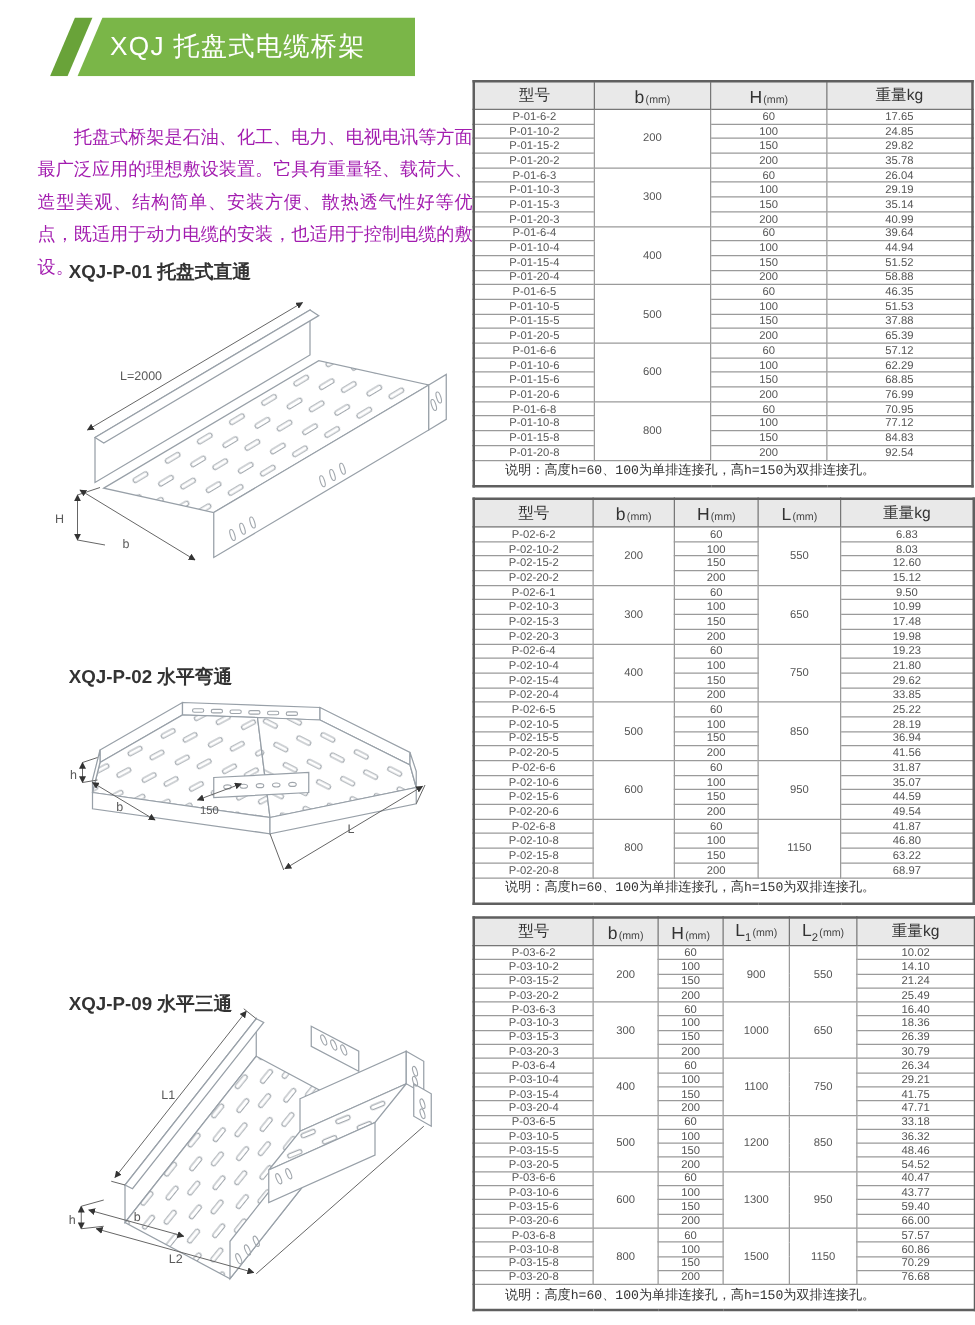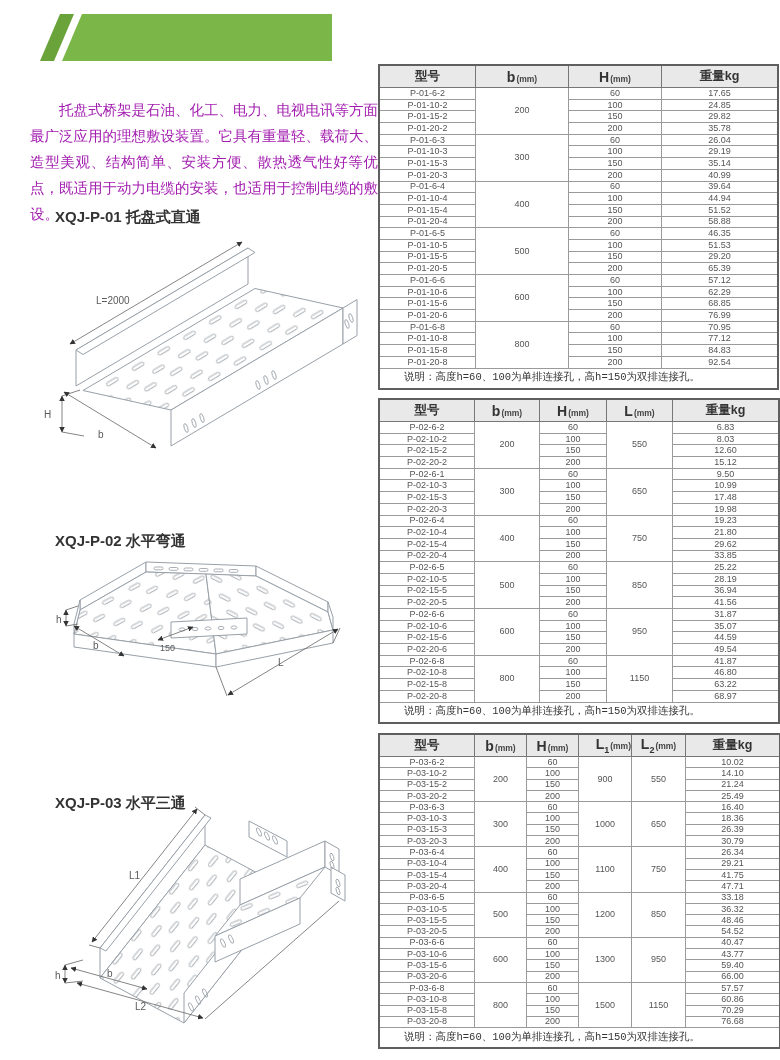--- a/index.html
+++ b/index.html
@@ -20,46 +20,47 @@
   .sec1{top:208px;} .sec2{top:532px;} .sec3{top:794px;}
 
   .drawing{position:absolute;}
   .d1{left:36px;top:240px;} .d2{left:38px;top:550px;} .d3{left:35px;top:805px;}
   .drawing text{font-family:"Liberation Sans",sans-serif;fill:#5a5a5a;}
 
   
   table.dtable{position:absolute;left:378px;width:394px;border-collapse:collapse;
        table-layout:fixed;background:#fff;border:2px solid #5f5f5f;}
   .t1{top:64px;} .t2{top:398px;} .t3{top:733px;}
-  .dtable th{background:#e9e9e9;border:1px solid #777;font-weight:bold;
+  .dtable th{background:#e9e9e9;border:1px solid #777;font-weight:normal;
        font-size:12.5px;color:#333;height:21px;padding:0;vertical-align:middle;}
   .dtable th .lat{font-size:14px;}
   .dtable th sub{font-size:9px;}
   .dtable th .unit{font-size:8.5px;color:#444;margin-left:1px;}
   .dtable td{border:1px solid #9a9a9a;font-size:9px;color:#555;text-align:center;
        padding:0;line-height:1;vertical-align:middle;}
   .t1 td,.t2 td{height:10.7px;} .t3 td{height:10.3px;}
   .dtable tr.note-row td{font-size:10.5px;color:#333;text-align:left;
        padding:2px 4px 2px 24px;height:15px;line-height:1.3;font-family:Liberation Mono, monospace;}
 </style>
 </head>
 <body>
 
 <div class="banner">
   <svg width="302" height="47">
     <polygon points="52,0 302,0 302,47 32,47" fill="#7ab648"></polygon>
     <polygon points="44,0 24,47 10,47 30,0" fill="#69a339"></polygon>
   </svg>
+  <div class="banner-title">XQJ 托盘式电缆桥架</div>
 </div>
 
 <p class="intro">托盘式桥架是石油、化工、电力、电视电讯等方面最广泛应用的理想敷设装置。它具有重量轻、载荷大、造型美观、结构简单、安装方便、散热透气性好等优点，既适用于动力电缆的安装，也适用于控制电缆的敷设。</p>
 
 <div class="sec-label sec1">XQJ-P-01 托盘式直通</div>
 <div class="sec-label sec2">XQJ-P-02 水平弯通</div>
-<div class="sec-label sec3">XQJ-P-03 水平三通</div>
+<div class="sec-label sec3">XQJ-P-09 水平三通</div>
 
 <svg class="drawing d1" width="336" height="212" viewBox="0 0 336 212">
   <defs>
     <marker id="arr" viewBox="0 0 10 10" refX="9" refY="5" markerWidth="7" markerHeight="7" orient="auto-start-reverse">
       <path d="M0,0 L10,5 L0,10 z" fill="#333"></path>
     </marker>
     <pattern id="slotsA" width="30" height="24" patternUnits="userSpaceOnUse" patternTransform="rotate(-31)">
       <rect width="30" height="24" fill="#ffffff"></rect>
       <rect x="2" y="4" width="13" height="3.6" rx="1.8" fill="none" stroke="#a0a6ac" stroke-width="0.9"></rect>
       <rect x="16" y="15" width="13" height="3.6" rx="1.8" fill="none" stroke="#a0a6ac" stroke-width="0.9"></rect>
@@ -300,21 +301,21 @@
         <td>46.35</td>
       </tr>
       <tr>
         <td>P-01-10-5</td>
         <td>100</td>
         <td>51.53</td>
       </tr>
       <tr>
         <td>P-01-15-5</td>
         <td>150</td>
-        <td>29.20</td>
+        <td>37.88</td>
       </tr>
       <tr>
         <td>P-01-20-5</td>
         <td>200</td>
         <td>65.39</td>
       </tr>
       <tr>
         <td>P-01-6-6</td>
         <td rowspan="4">600</td>
         <td>60</td>
@@ -512,21 +513,21 @@
         <td colspan="5">说明：高度h=60、100为单排连接孔，高h=150为双排连接孔。</td>
       </tr>
     </tbody>
   </table>
 <table class="dtable t3">
     <thead>
       <tr>
         <th style="width: 94px;"><span>型号</span></th>
         <th style="width: 51px;"><span class="lat">b</span><span class="unit">(mm)</span></th>
         <th style="width: 51px;"><span class="lat">H</span><span class="unit">(mm)</span></th>
-        <th style="width: 52px; text-align: right;"><span class="lat">L</span><sub>1</sub><span class="unit">(mm)</span></th>
+        <th style="width: 52px;"><span class="lat">L</span><sub>1</sub><span class="unit">(mm)</span></th>
         <th style="width: 53px;"><span class="lat">L</span><sub>2</sub><span class="unit">(mm)</span></th>
         <th style="width: 93px;"><span>重量kg</span></th>
       </tr>
     </thead>
     <tbody>
       <tr>
         <td>P-03-6-2</td>
         <td rowspan="4">200</td>
         <td>60</td>
         <td rowspan="4">900</td>

